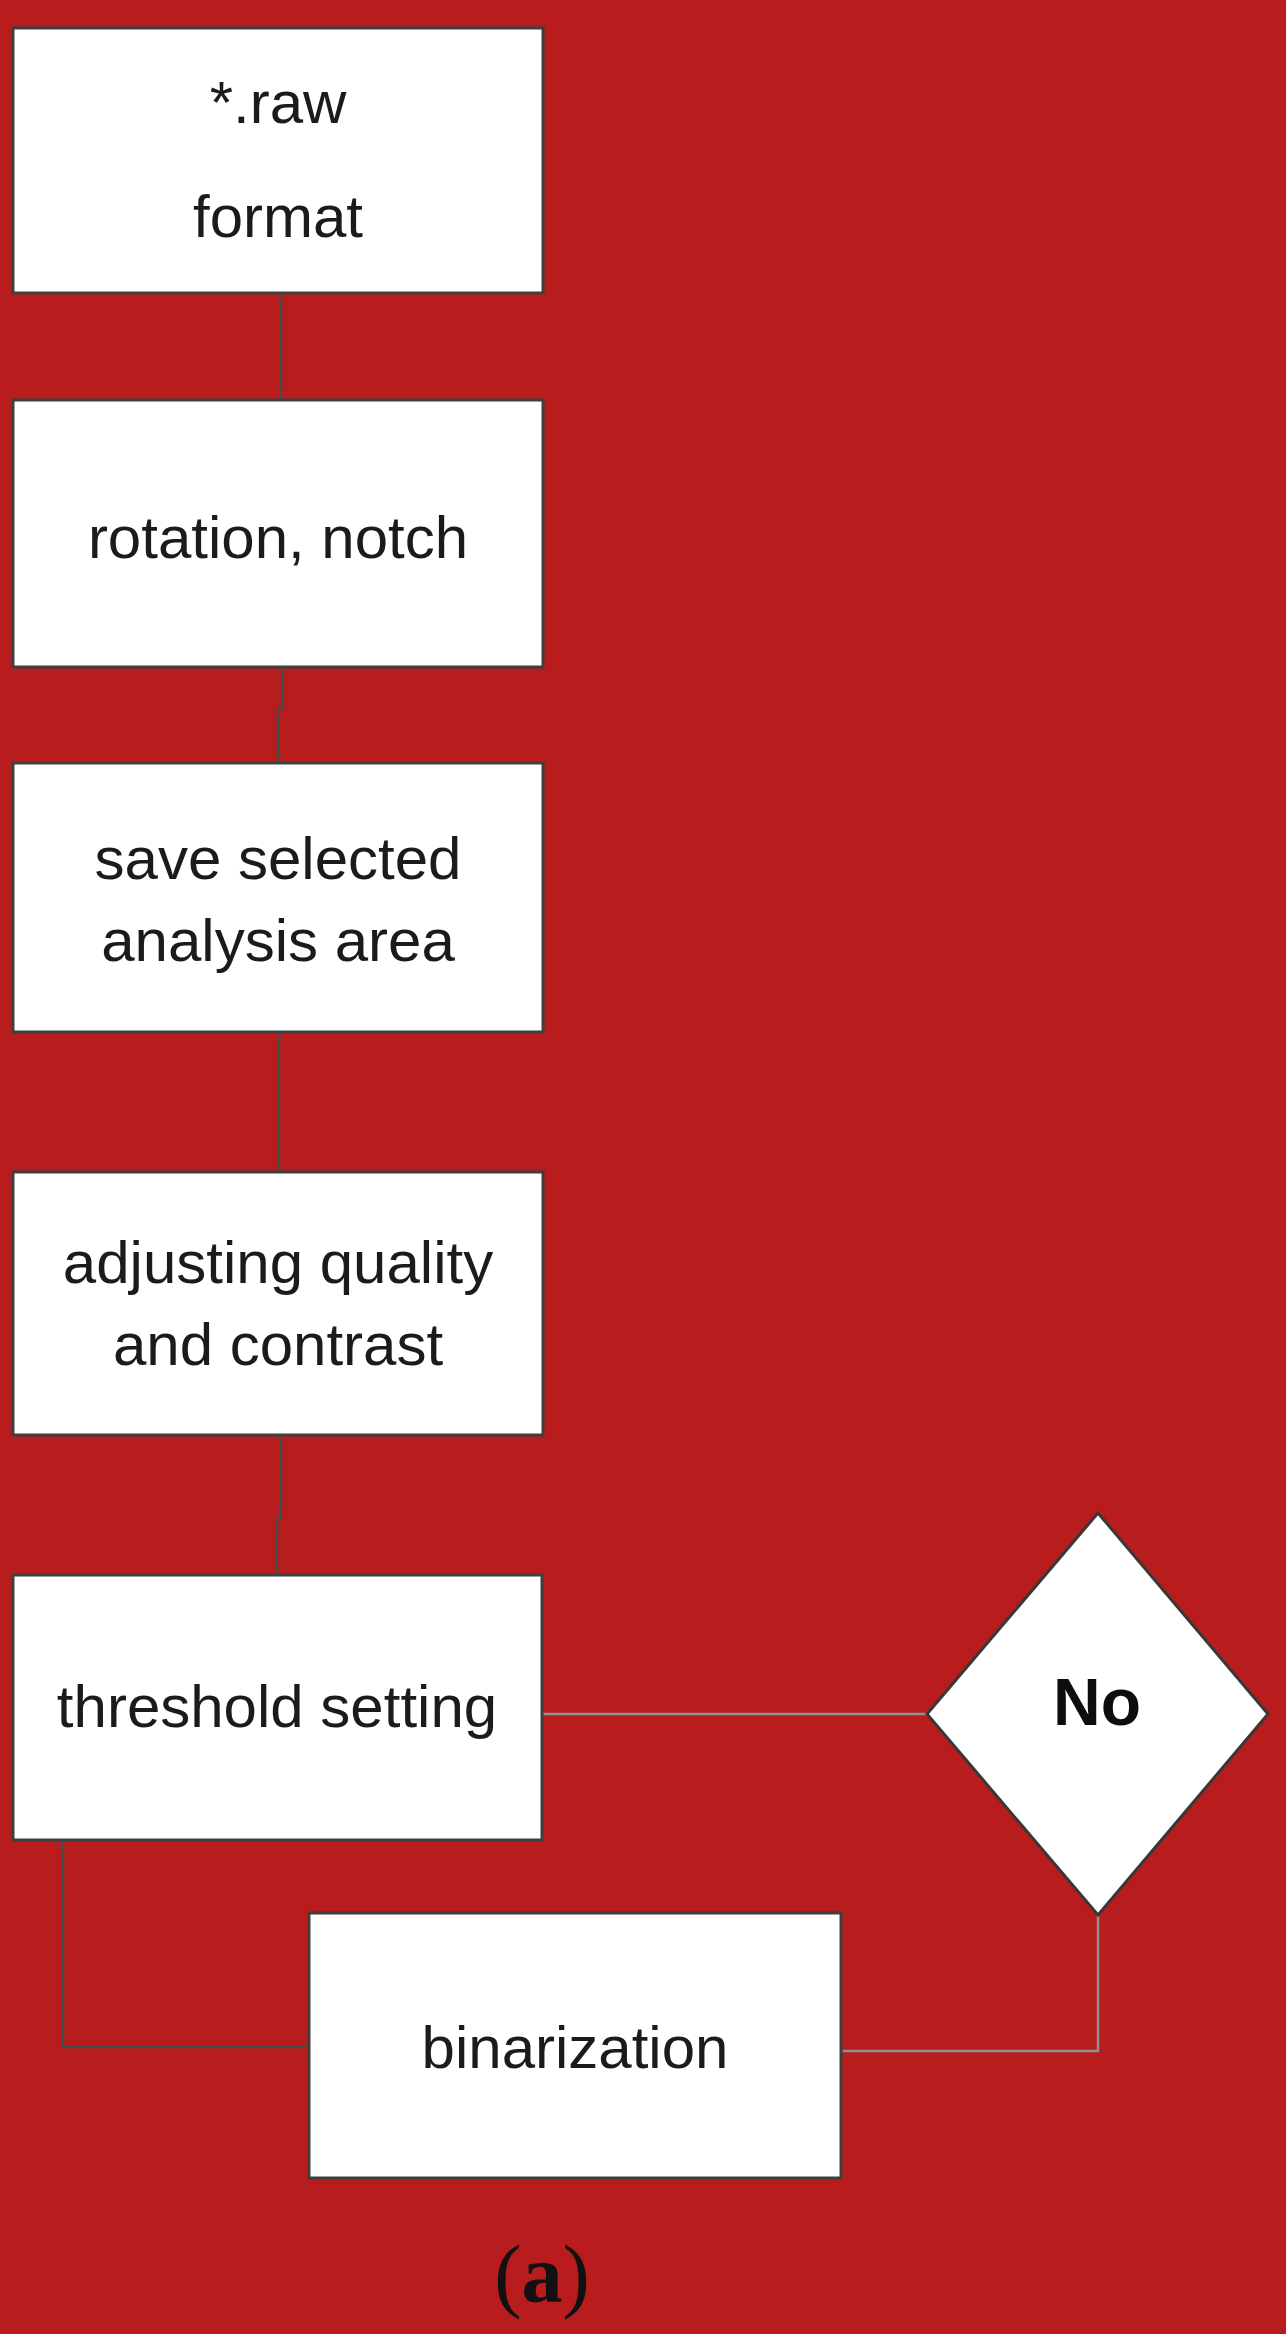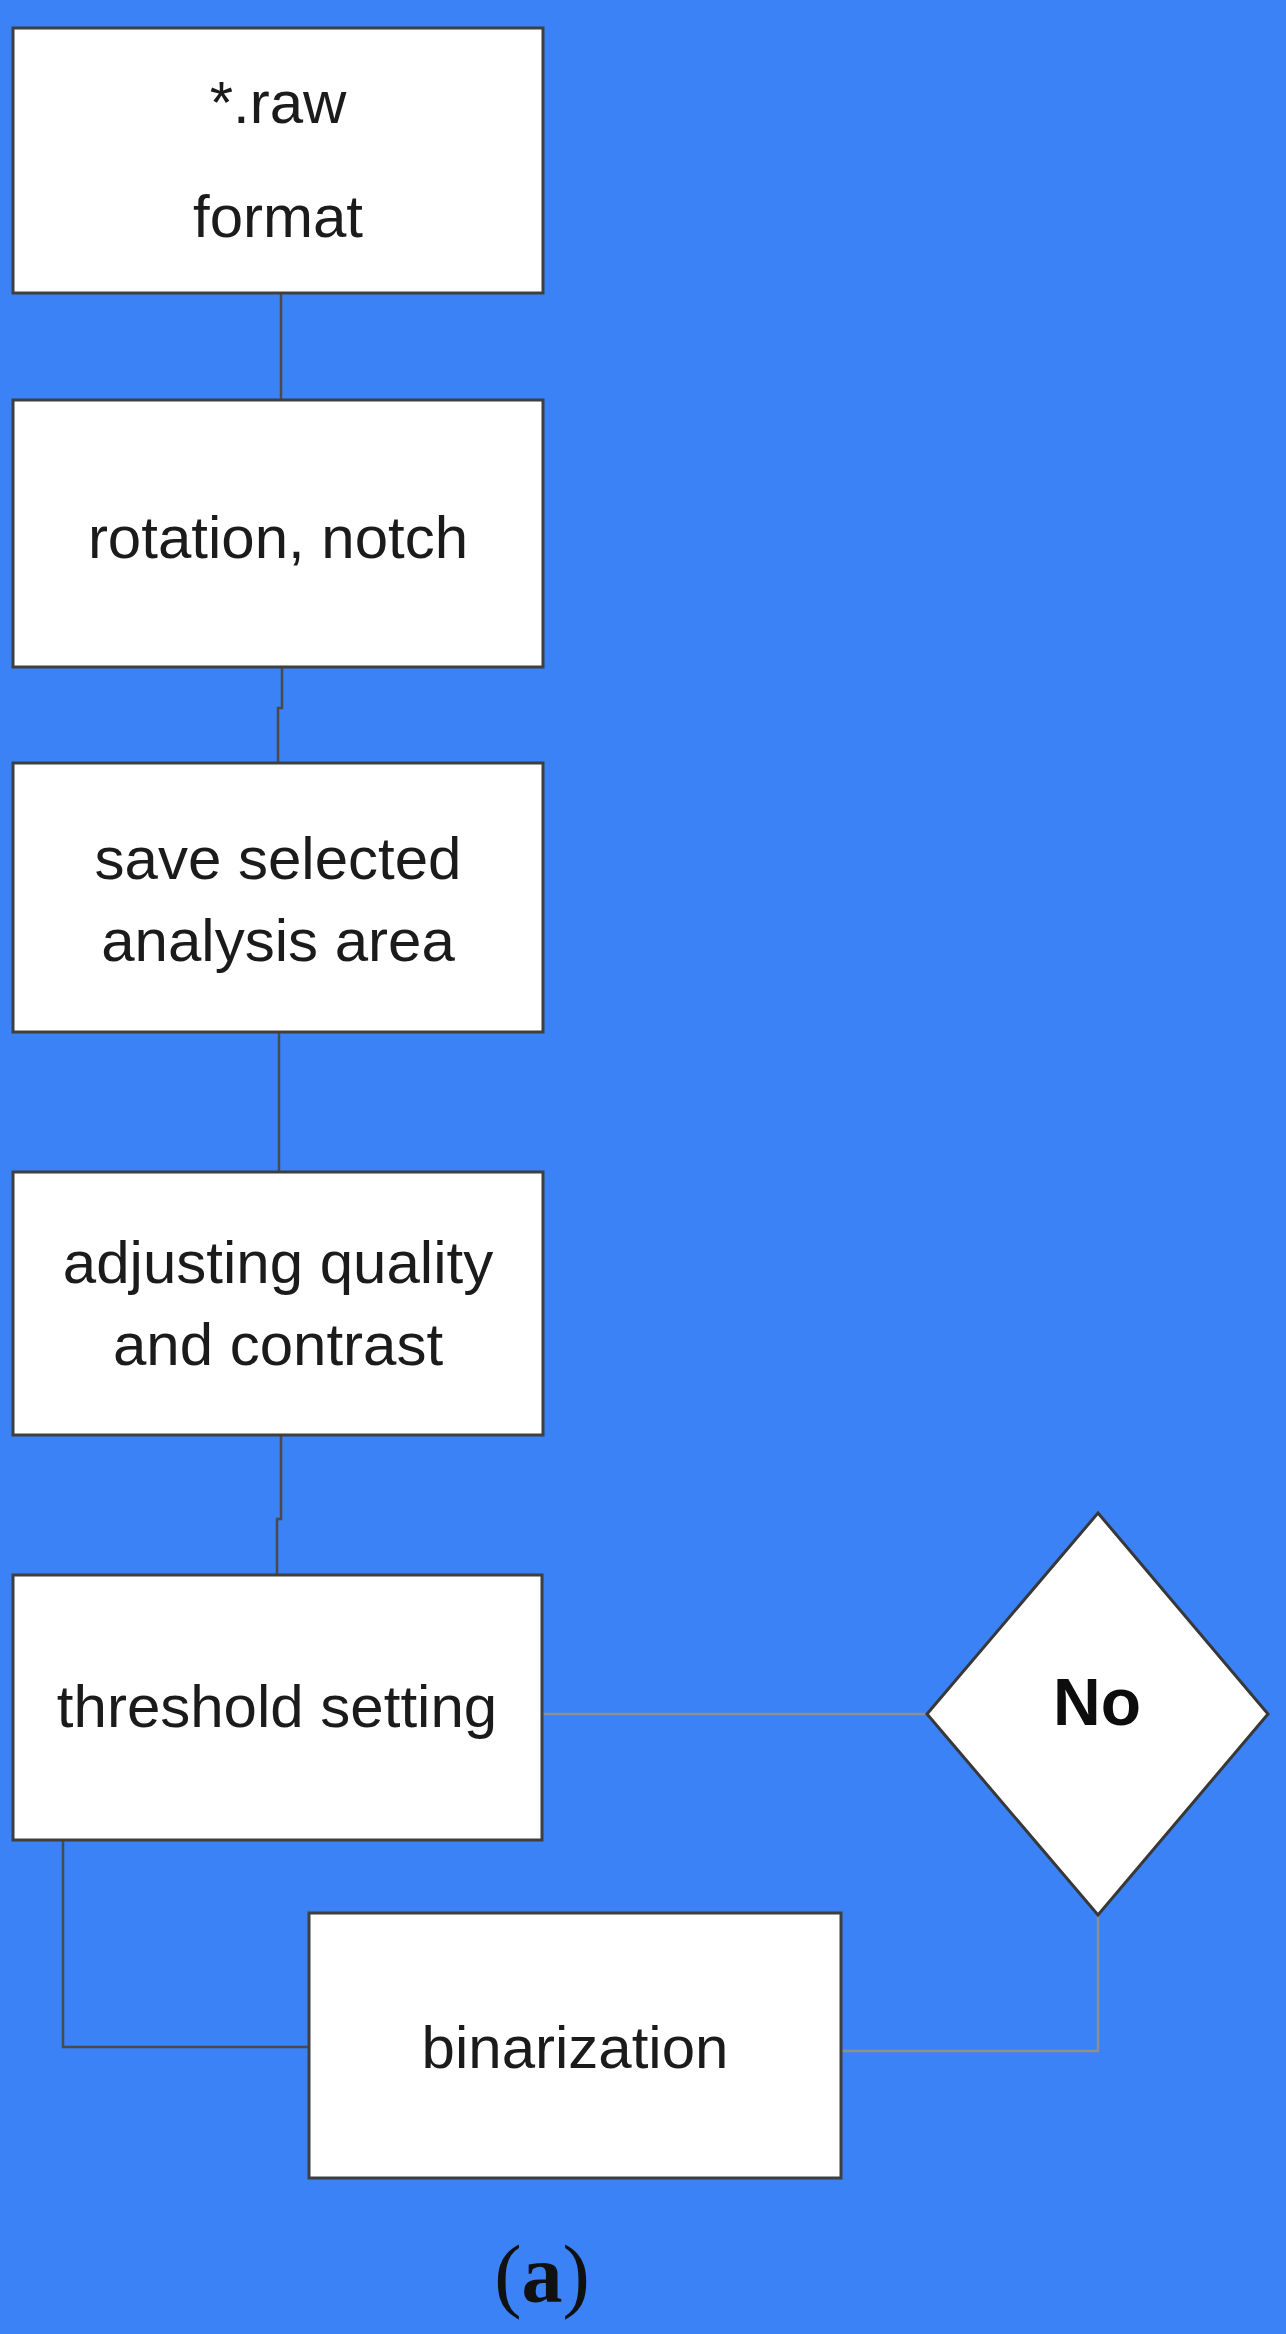--- a/index.html
+++ b/index.html
@@ -4,21 +4,21 @@
 <style>
   html, body {
     margin: 0;
     padding: 0;
     background: #ffffff;
   }
   .stage {
     position: relative;
     width: 1286px;
     height: 2334px;
-    background: #3b82f6;
+    background: #b91c1c;
     overflow: hidden;
   }
   svg.flow {
     position: absolute;
     inset: 0;
     width: 100%;
     height: 100%;
   }
   text.node-label {
     font-family: "Liberation Sans", "DejaVu Sans", sans-serif;

